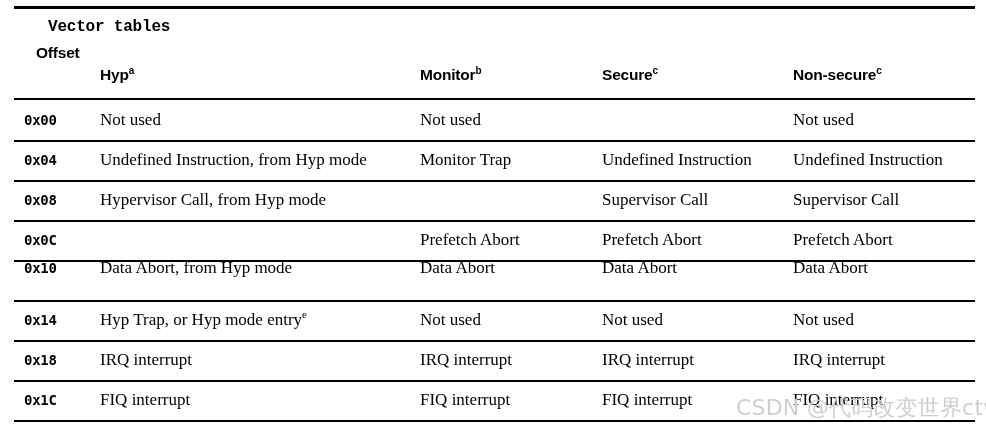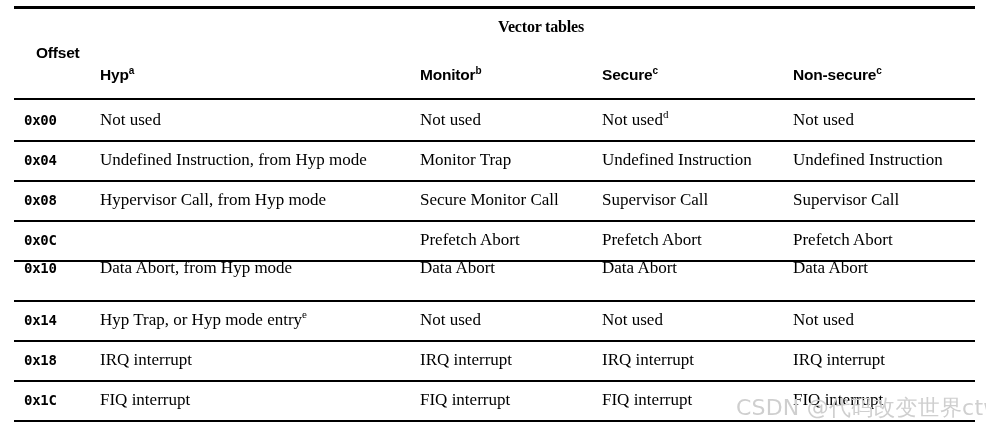--- a/index.html
+++ b/index.html
@@ -28,22 +28,22 @@
   .rule-header   { top: 98px; height: 2px; }
   .rule-row      { height: 2px; }
   .rule-bottom   { height: 2px; }
 
   
   .table-title {
     position: absolute;
     left: 0;
     top: 18px;
     width: 986px;
-    text-align: center;
-    font-family: Liberation Serif, serif;
+    text-align: left;
+    font-family: Liberation Mono, monospace;
     font-weight: bold;
     font-size: 16px;
     letter-spacing: -0.2px;
     padding-right: 0px;
   }
   .table-title-inner {
     display: inline-block;
     transform: translateX(48px);
   }
 
@@ -144,36 +144,34 @@
     <span>Non-secure</span><sup>c</sup>
   </div>
 
   <div class="rule rule-header"></div>
 
   <div id="rows-container">
       <div class="row" style="top: 100px;">
         <div class="cell cell-offset"><span>0x00</span></div>
         <div class="cell cell-hyp"><span>Not used</span></div>
         <div class="cell cell-monitor"><span>Not used</span></div>
-        <div class="cell cell-secure"><span>Not used</span><sup>d</sup></div>
         <div class="cell cell-nonsecure"><span>Not used</span></div>
       </div>
       <div class="rule rule-row" style="top: 140px;"></div>
       <div class="row" style="top: 140px;">
         <div class="cell cell-offset"><span>0x04</span></div>
         <div class="cell cell-hyp"><span>Undefined Instruction, from Hyp mode</span></div>
         <div class="cell cell-monitor"><span>Monitor Trap</span></div>
         <div class="cell cell-secure"><span>Undefined Instruction</span></div>
         <div class="cell cell-nonsecure"><span>Undefined Instruction</span></div>
       </div>
       <div class="rule rule-row" style="top: 180px;"></div>
       <div class="row" style="top: 180px;">
         <div class="cell cell-offset"><span>0x08</span></div>
         <div class="cell cell-hyp"><span>Hypervisor Call, from Hyp mode</span></div>
-        <div class="cell cell-monitor"><span>Secure Monitor Call</span></div>
         <div class="cell cell-secure"><span>Supervisor Call</span></div>
         <div class="cell cell-nonsecure"><span>Supervisor Call</span></div>
       </div>
       <div class="rule rule-row" style="top: 220px;"></div>
       <div class="row" style="top: 220px; text-decoration: underline;">
         <div class="cell cell-offset"><span>0x0C</span></div>
         <div class="cell cell-monitor"><span>Prefetch Abort</span></div>
         <div class="cell cell-secure"><span>Prefetch Abort</span></div>
         <div class="cell cell-nonsecure"><span>Prefetch Abort</span></div>
       </div>

